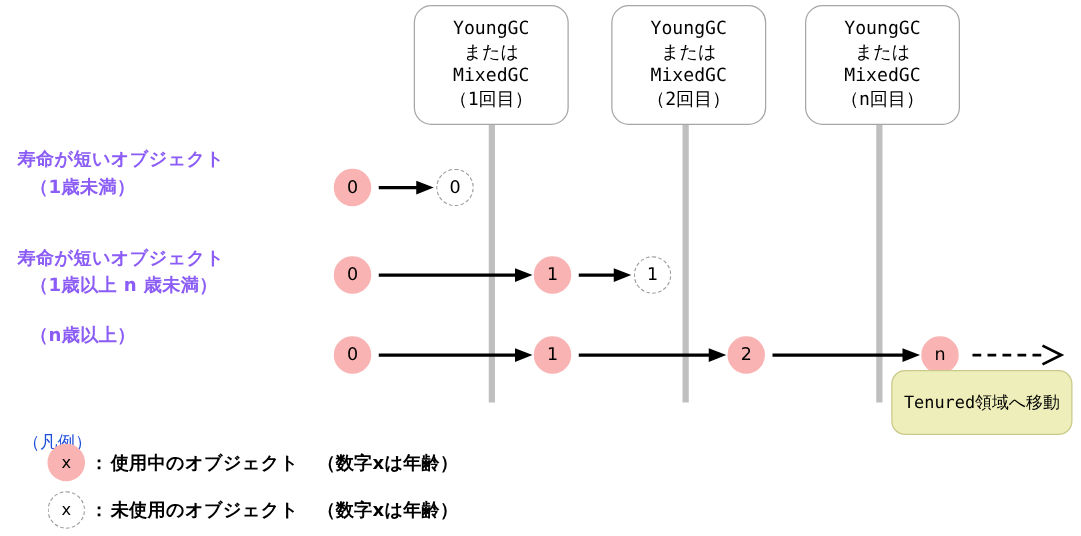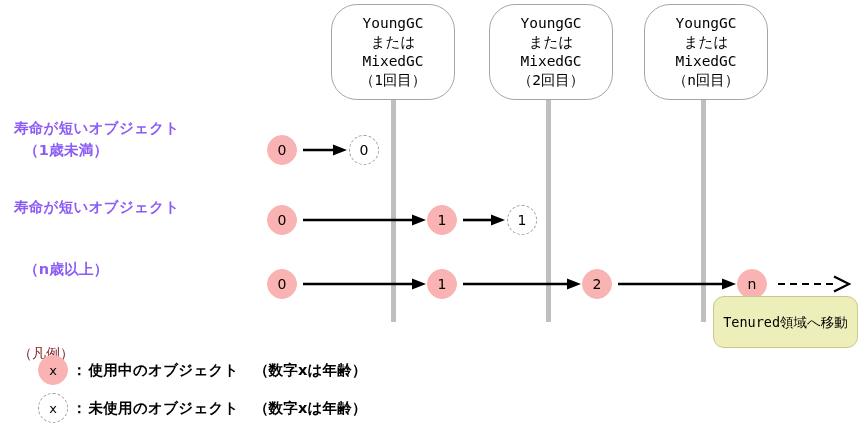--- a/index.html
+++ b/index.html
@@ -14,21 +14,21 @@
     color: #000000;
     overflow: hidden;
   }
   #stage { position: absolute; left: 0; top: 0; width: 865px; height: 429px; }
 
   
   .gc-box {
     position: absolute;
     width: 124px; height: 96px;
     border: 1.5px solid #a6a6a6;
-    border-radius: 26px;
+    border-radius: 14px;
     background: #ffffff;
     display: flex;
     flex-direction: column;
     align-items: center;
     justify-content: center;
     font-family: "DejaVu Sans Mono", "Liberation Mono", monospace;
     font-size: 14.5px;
     line-height: 19px;
     letter-spacing: 0px;
     color: #000;
@@ -119,21 +119,21 @@
     text-align: center;
     z-index: 7;
   }
 
   
   #legend-title {
     position: absolute;
     left: 18px; top: 345px;
     font-family: "DejaVu Sans", "Liberation Sans", sans-serif;
     font-size: 14px;
-    color: #7f1d1d;
+    color: #1d4ed8;
   }
   .legend-row {
     position: absolute;
     left: 38px;
     display: flex;
     align-items: center;
     font-family: "DejaVu Sans", "Liberation Sans", sans-serif;
     font-size: 14.5px;
     color: #000;
   }
@@ -191,20 +191,21 @@
         <line x1="0" y1="6" x2="33" y2="6" stroke="#000" stroke-width="2.6"></line>
         <polygon points="44,6 30,0.5 30,11.5" fill="#000"></polygon>
       </svg>
   </div>
   <div class="obj dead" style="left:349px; top:135px;">
     <span>0</span>
   </div>
 
   <div class="row-label" id="row-label-2">
     <span class="l1">寿命が短いオブジェクト</span>
+    <span class="l2">（1歳以上 n 歳未満）</span>
   </div>
   <div class="obj live" style="left:267px; top:205px;">
     <span>0</span>
   </div>
   <div class="arrow" style="left:303px; top:214px; width:123px;">
     <svg width="123" height="12" viewBox="0 0 123 12">
         <line x1="0" y1="6" x2="112" y2="6" stroke="#000" stroke-width="2.6"></line>
         <polygon points="123,6 109,0.5 109,11.5" fill="#000"></polygon>
       </svg>
   </div>

